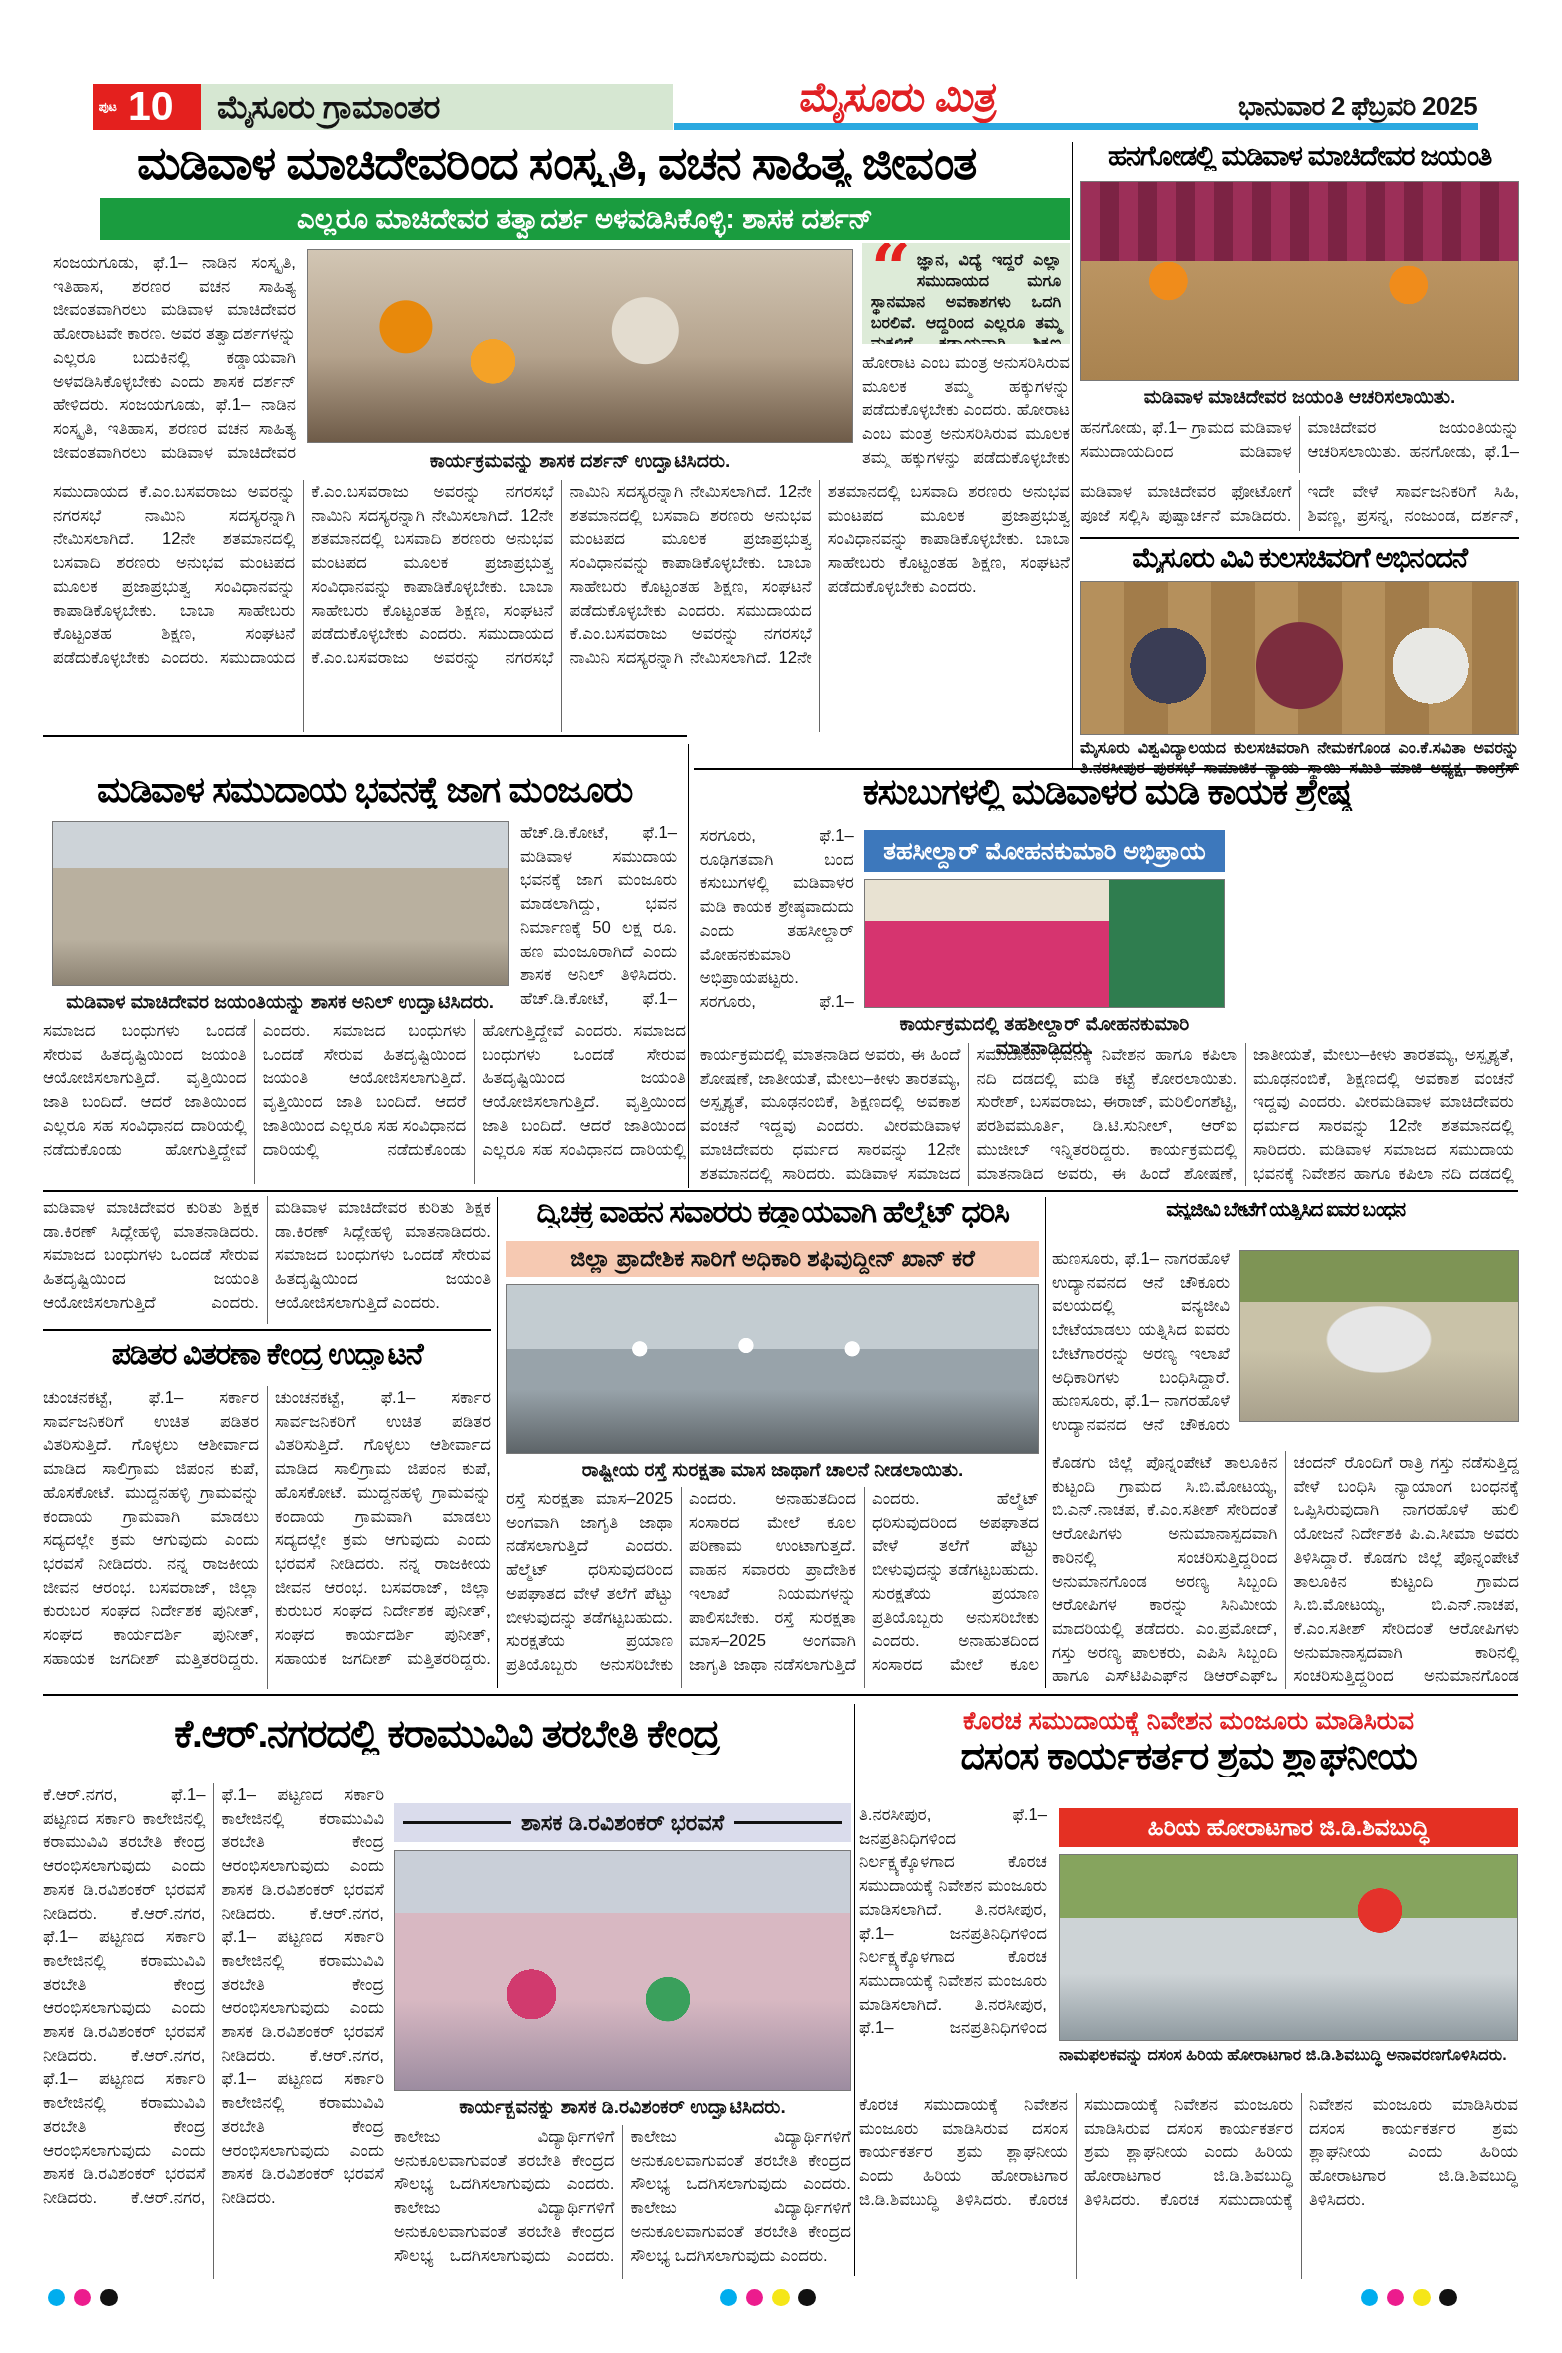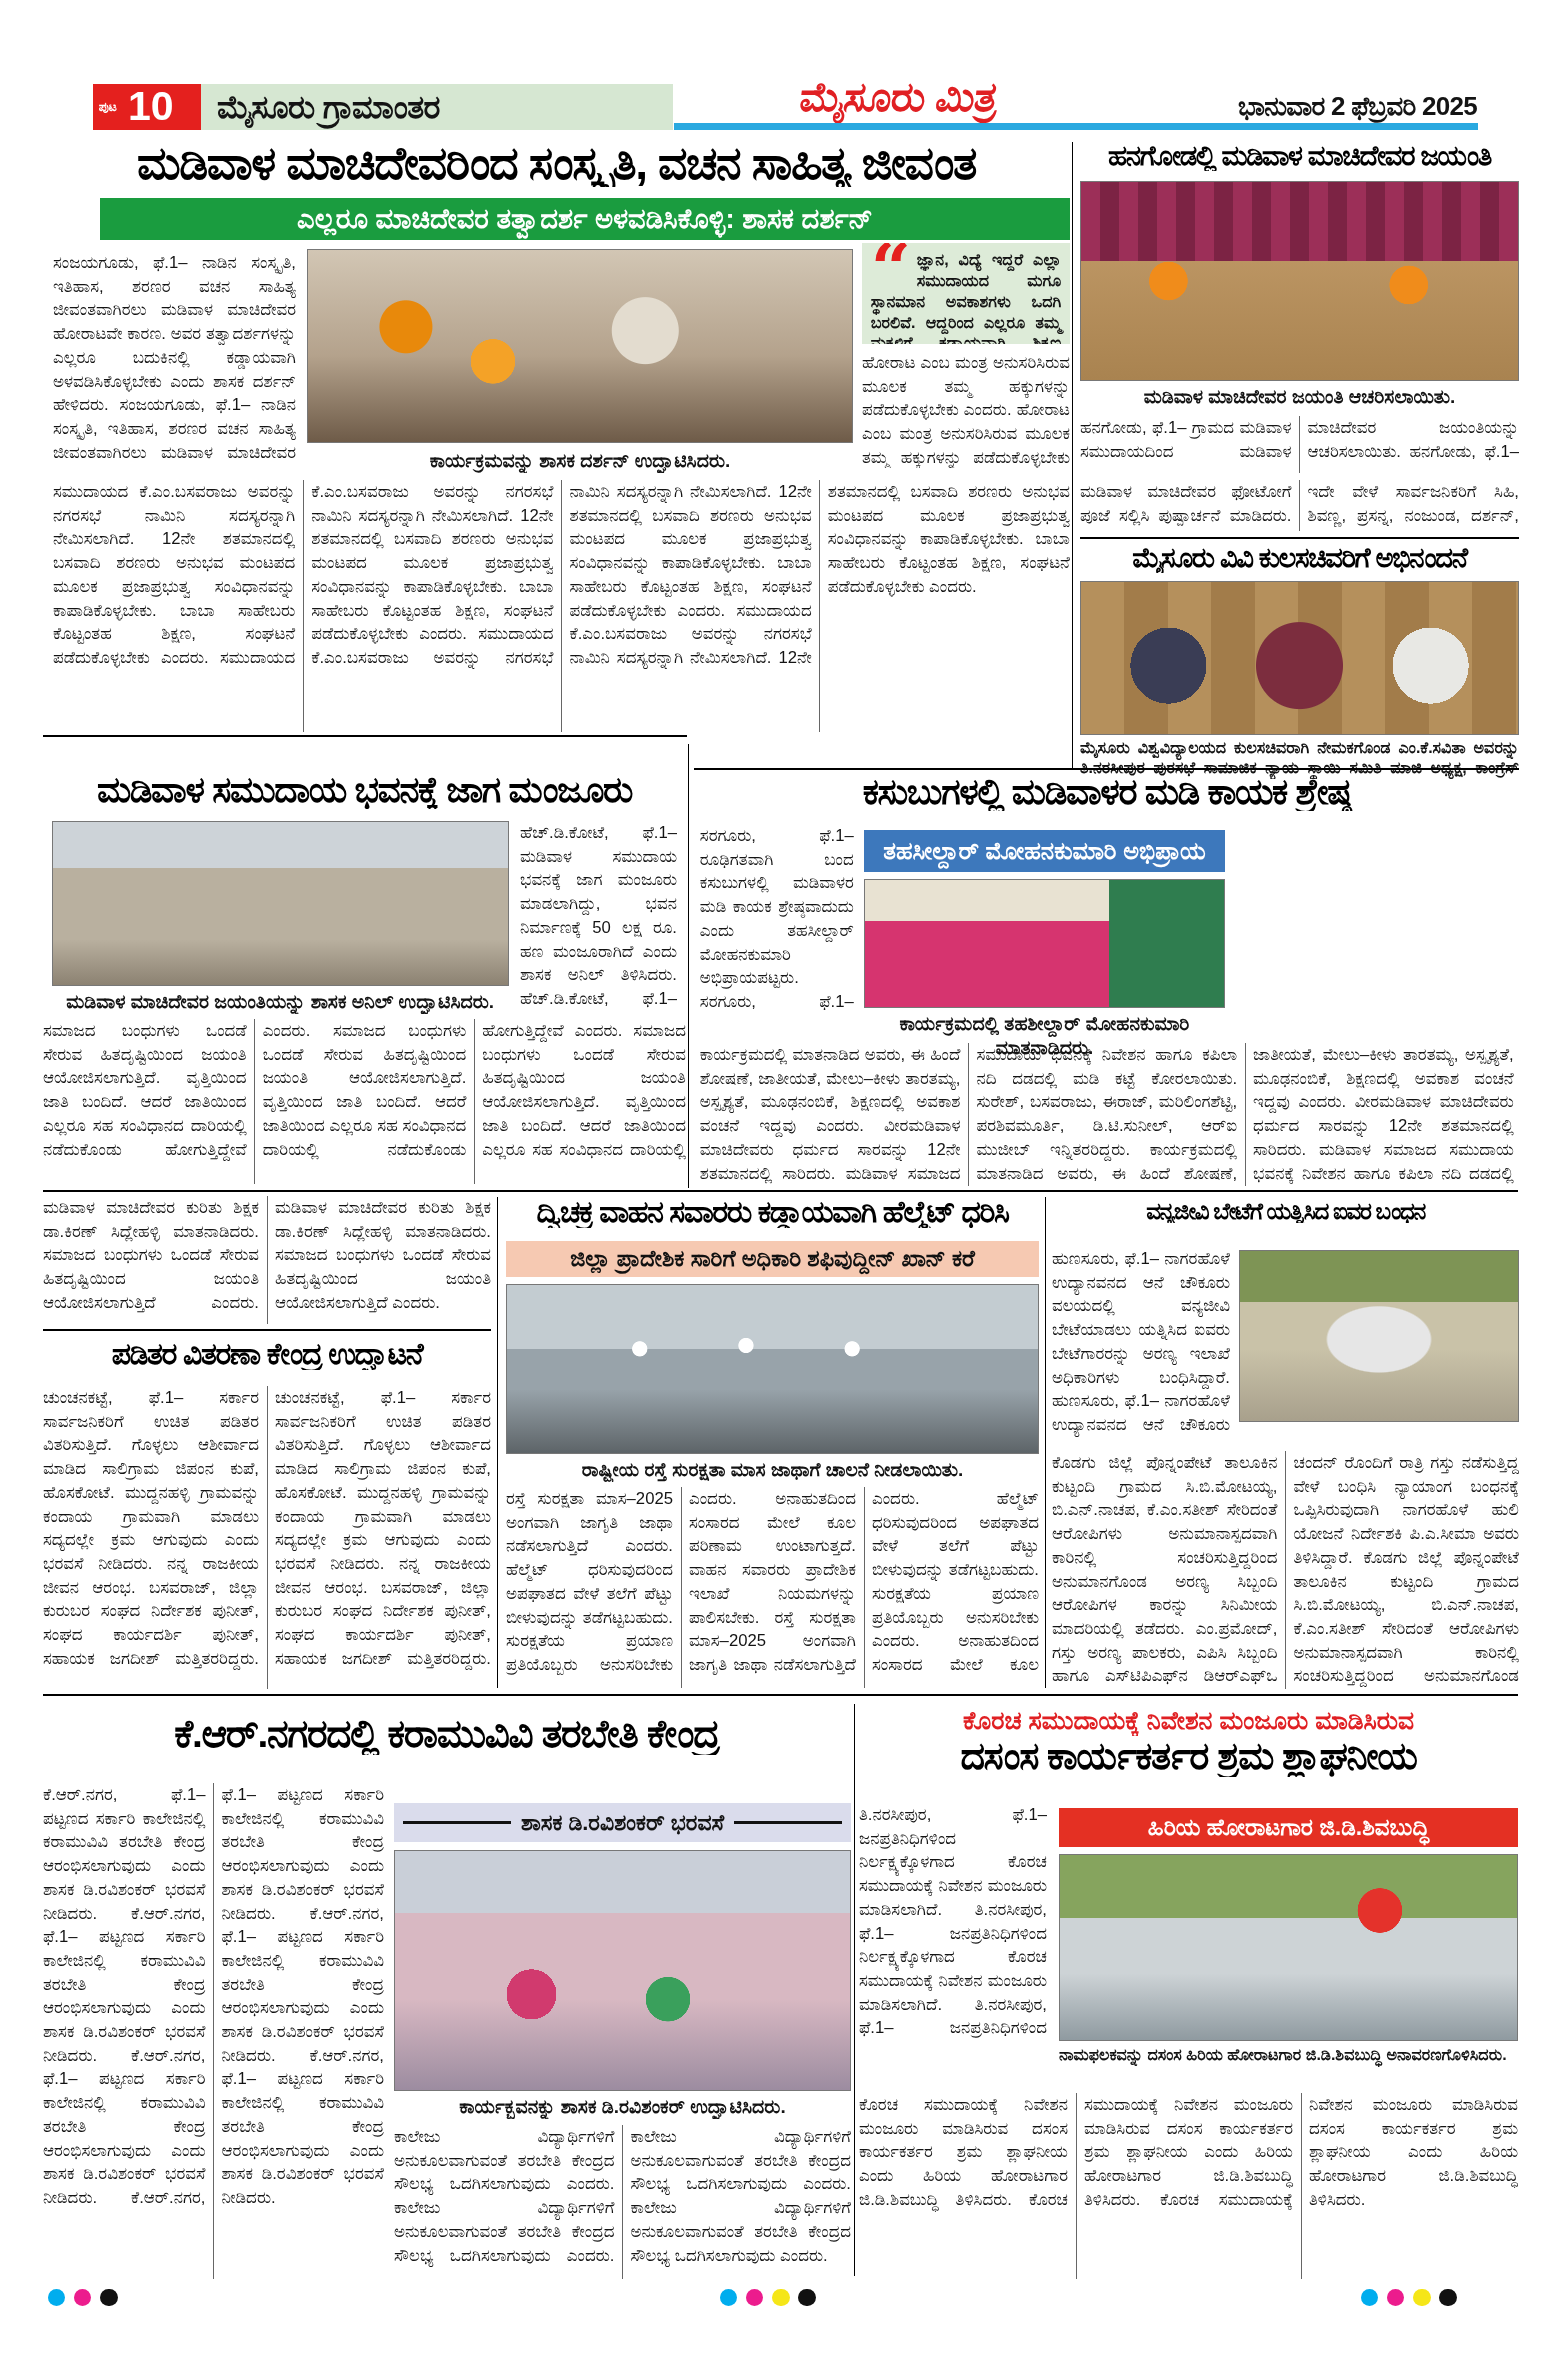--- a/index.html
+++ b/index.html
@@ -160,21 +160,21 @@
 
   <div class="abs" style="left:506px;top:1196px;width:533px;height:494px;">
     <div class="abs hl h-mid" style="left:0;top:0;width:100%;">ದ್ವಿಚಕ್ರ ವಾಹನ ಸವಾರರು ಕಡ್ಡಾಯವಾಗಿ ಹೆಲ್ಮೆಟ್ ಧರಿಸಿ</div>
     <div class="abs salmonbar" style="left:0;top:45px;width:533px;height:36px;">ಜಿಲ್ಲಾ ಪ್ರಾದೇಶಿಕ ಸಾರಿಗೆ ಅಧಿಕಾರಿ ಶಫಿವುದ್ದೀನ್ ಖಾನ್ ಕರೆ</div>
     <div class="abs ph" id="ph-helmet" style="left:0;top:88px;width:533px;height:170px;"></div>
     <div class="abs cap" style="left:0;top:262px;width:533px;text-align:center;">ರಾಷ್ಟ್ರೀಯ ರಸ್ತೆ ಸುರಕ್ಷತಾ ಮಾಸ ಜಾಥಾಗೆ ಚಾಲನೆ ನೀಡಲಾಯಿತು.</div>
     <div class="abs bt c3" style="left:0;top:291px;width:533px;height:201px;">ರಸ್ತೆ ಸುರಕ್ಷತಾ ಮಾಸ–2025 ಅಂಗವಾಗಿ ಜಾಗೃತಿ ಜಾಥಾ ನಡೆಸಲಾಗುತ್ತಿದೆ ಎಂದರು. ಹೆಲ್ಮೆಟ್ ಧರಿಸುವುದರಿಂದ ಅಪಘಾತದ ವೇಳೆ ತಲೆಗೆ ಪೆಟ್ಟು ಬೀಳುವುದನ್ನು ತಡೆಗಟ್ಟಬಹುದು. ಸುರಕ್ಷತೆಯ ಪ್ರಯಾಣ ಪ್ರತಿಯೊಬ್ಬರು ಅನುಸರಿಬೇಕು ಎಂದರು. ಅನಾಹುತದಿಂದ ಸಂಸಾರದ ಮೇಲೆ ಕೂಲ ಪರಿಣಾಮ ಉಂಟಾಗುತ್ತದೆ. ವಾಹನ ಸವಾರರು ಪ್ರಾದೇಶಿಕ ಇಲಾಖೆ ನಿಯಮಗಳನ್ನು ಪಾಲಿಸಬೇಕು. ರಸ್ತೆ ಸುರಕ್ಷತಾ ಮಾಸ–2025 ಅಂಗವಾಗಿ ಜಾಗೃತಿ ಜಾಥಾ ನಡೆಸಲಾಗುತ್ತಿದೆ ಎಂದರು. ಹೆಲ್ಮೆಟ್ ಧರಿಸುವುದರಿಂದ ಅಪಘಾತದ ವೇಳೆ ತಲೆಗೆ ಪೆಟ್ಟು ಬೀಳುವುದನ್ನು ತಡೆಗಟ್ಟಬಹುದು. ಸುರಕ್ಷತೆಯ ಪ್ರಯಾಣ ಪ್ರತಿಯೊಬ್ಬರು ಅನುಸರಿಬೇಕು ಎಂದರು. ಅನಾಹುತದಿಂದ ಸಂಸಾರದ ಮೇಲೆ ಕೂಲ ಪರಿಣಾಮ ಉಂಟಾಗುತ್ತದೆ. ವಾಹನ ಸವಾರರು ಪ್ರಾದೇಶಿಕ ಇಲಾಖೆ ನಿಯಮಗಳನ್ನು ಪಾಲಿಸಬೇಕು. ರಸ್ತೆ ಸುರಕ್ಷತಾ ಮಾಸ–2025 ಅಂಗವಾಗಿ ಜಾಗೃತಿ ಜಾಥಾ ನಡೆಸಲಾಗುತ್ತಿದೆ ಎಂದರು. ಹೆಲ್ಮೆಟ್ ಧರಿಸುವುದರಿಂದ ಅಪಘಾತದ ವೇಳೆ ತಲೆಗೆ ಪೆಟ್ಟು ಬೀಳುವುದನ್ನು ತಡೆಗಟ್ಟಬಹುದು. ಸುರಕ್ಷತೆಯ ಪ್ರಯಾಣ ಪ್ರತಿಯೊಬ್ಬರು ಅನುಸರಿಬೇಕು ಎಂದರು. ಅನಾಹುತದಿಂದ ಸಂಸಾರದ ಮೇಲೆ ಕೂಲ ಪರಿಣಾಮ ಉಂಟಾಗುತ್ತದೆ. ವಾಹನ ಸವಾರರು ಪ್ರಾದೇಶಿಕ ಇಲಾಖೆ ನಿಯಮಗಳನ್ನು ಪಾಲಿಸಬೇಕು.</div>
   </div>
 
   <div class="abs" style="left:1052px;top:1196px;width:467px;height:494px;">
-    <div class="abs hl h-mid" style="left:0;top:2.9px;width:100%;white-space:normal;font-size:23px;">ವನ್ಯಜೀವಿ ಬೇಟೆಗೆ ಯತ್ನಿಸಿದ ಐವರ ಬಂಧನ</div>
+    <div class="abs hl h-mid" style="left:0;top:2.9px;width:100%;white-space:normal;font-size:20px;">ವನ್ಯಜೀವಿ ಬೇಟೆಗೆ ಯತ್ನಿಸಿದ ಐವರ ಬಂಧನ</div>
     <div class="abs bt" style="left:0;top:51px;width:178px;height:196px;">ಹುಣಸೂರು, ಫೆ.1– ನಾಗರಹೊಳೆ ಉದ್ಯಾನವನದ ಆನೆ ಚೌಕೂರು ವಲಯದಲ್ಲಿ ವನ್ಯಜೀವಿ ಬೇಟೆಯಾಡಲು ಯತ್ನಿಸಿದ ಐವರು ಬೇಟೆಗಾರರನ್ನು ಅರಣ್ಯ ಇಲಾಖೆ ಅಧಿಕಾರಿಗಳು ಬಂಧಿಸಿದ್ದಾರೆ. ಹುಣಸೂರು, ಫೆ.1– ನಾಗರಹೊಳೆ ಉದ್ಯಾನವನದ ಆನೆ ಚೌಕೂರು ವಲಯದಲ್ಲಿ ವನ್ಯಜೀವಿ ಬೇಟೆಯಾಡಲು ಯತ್ನಿಸಿದ ಐವರು ಬೇಟೆಗಾರರನ್ನು ಅರಣ್ಯ ಇಲಾಖೆ ಅಧಿಕಾರಿಗಳು ಬಂಧಿಸಿದ್ದಾರೆ.</div>
     <div class="abs ph" id="ph-wildlife" style="left:187px;top:54px;width:280px;height:172px;"></div>
     <div class="abs bt c2" style="left:0;top:255px;width:467px;height:238px;">ಕೊಡಗು ಜಿಲ್ಲೆ ಪೊನ್ನಂಪೇಟೆ ತಾಲೂಕಿನ ಕುಟ್ಟಂದಿ ಗ್ರಾಮದ ಸಿ.ಬಿ.ಮೋಟಯ್ಯ, ಬಿ.ಎನ್.ನಾಚಪ, ಕೆ.ಎಂ.ಸತೀಶ್ ಸೇರಿದಂತೆ ಆರೋಪಿಗಳು ಅನುಮಾನಾಸ್ಪದವಾಗಿ ಕಾರಿನಲ್ಲಿ ಸಂಚರಿಸುತ್ತಿದ್ದರಿಂದ ಅನುಮಾನಗೊಂಡ ಅರಣ್ಯ ಸಿಬ್ಬಂದಿ ಆರೋಪಿಗಳ ಕಾರನ್ನು ಸಿನಿಮೀಯ ಮಾದರಿಯಲ್ಲಿ ತಡೆದರು. ಎಂ.ಪ್ರಮೋದ್, ಗಸ್ತು ಅರಣ್ಯ ಪಾಲಕರು, ಎಪಿಸಿ ಸಿಬ್ಬಂದಿ ಹಾಗೂ ಎಸ್‌ಟಿಪಿಎಫ್‌ನ ಡಿಆರ್‌ಎಫ್‌ಒ ಚಂದನ್ ರೊಂದಿಗೆ ರಾತ್ರಿ ಗಸ್ತು ನಡೆಸುತ್ತಿದ್ದ ವೇಳೆ ಬಂಧಿಸಿ ನ್ಯಾಯಾಂಗ ಬಂಧನಕ್ಕೆ ಒಪ್ಪಿಸಿರುವುದಾಗಿ ನಾಗರಹೊಳೆ ಹುಲಿ ಯೋಜನೆ ನಿರ್ದೇಶಕಿ ಪಿ.ಎ.ಸೀಮಾ ಅವರು ತಿಳಿಸಿದ್ದಾರೆ. ಕೊಡಗು ಜಿಲ್ಲೆ ಪೊನ್ನಂಪೇಟೆ ತಾಲೂಕಿನ ಕುಟ್ಟಂದಿ ಗ್ರಾಮದ ಸಿ.ಬಿ.ಮೋಟಯ್ಯ, ಬಿ.ಎನ್.ನಾಚಪ, ಕೆ.ಎಂ.ಸತೀಶ್ ಸೇರಿದಂತೆ ಆರೋಪಿಗಳು ಅನುಮಾನಾಸ್ಪದವಾಗಿ ಕಾರಿನಲ್ಲಿ ಸಂಚರಿಸುತ್ತಿದ್ದರಿಂದ ಅನುಮಾನಗೊಂಡ ಅರಣ್ಯ ಸಿಬ್ಬಂದಿ ಆರೋಪಿಗಳ ಕಾರನ್ನು ಸಿನಿಮೀಯ ಮಾದರಿಯಲ್ಲಿ ತಡೆದರು. ಎಂ.ಪ್ರಮೋದ್, ಗಸ್ತು ಅರಣ್ಯ ಪಾಲಕರು, ಎಪಿಸಿ ಸಿಬ್ಬಂದಿ ಹಾಗೂ ಎಸ್‌ಟಿಪಿಎಫ್‌ನ ಡಿಆರ್‌ಎಫ್‌ಒ ಚಂದನ್ ರೊಂದಿಗೆ ರಾತ್ರಿ ಗಸ್ತು ನಡೆಸುತ್ತಿದ್ದ ವೇಳೆ ಬಂಧಿಸಿ ನ್ಯಾಯಾಂಗ ಬಂಧನಕ್ಕೆ ಒಪ್ಪಿಸಿರುವುದಾಗಿ ನಾಗರಹೊಳೆ ಹುಲಿ ಯೋಜನೆ ನಿರ್ದೇಶಕಿ ಪಿ.ಎ.ಸೀಮಾ ಅವರು ತಿಳಿಸಿದ್ದಾರೆ.</div>
   </div>
 
   <div class="abs rule-v" style="left:497px;top:1197px;height:491px;"></div>
   <div class="abs rule-v" style="left:1045px;top:1197px;height:491px;"></div>
   <div class="abs rule-h" style="left:43px;top:1694px;width:1475px;"></div>
 
   <div class="abs" style="left:43px;top:1702px;width:807px;height:578px;">

